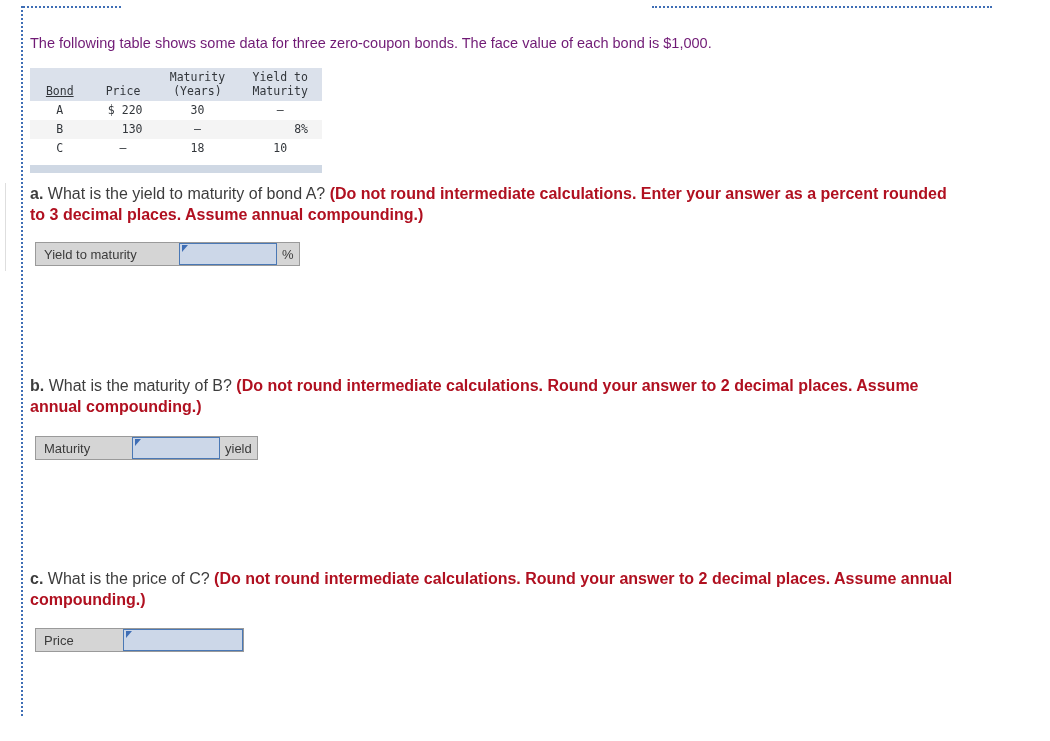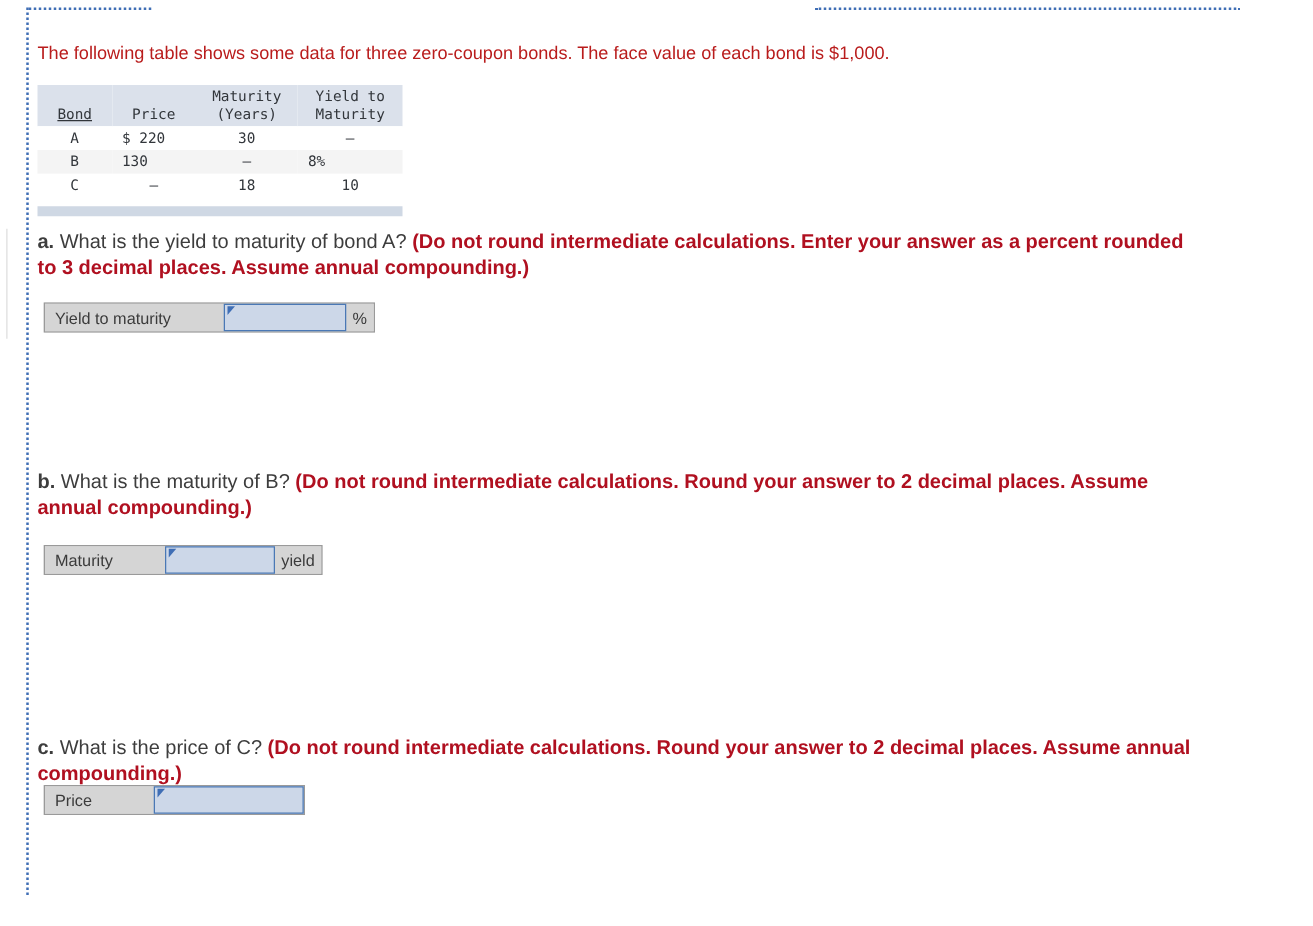--- a/index.html
+++ b/index.html
@@ -64,21 +64,21 @@
     top: 0;
     width: 1000px;
   }
 
   .intro {
     position: absolute;
     left: 0;
     top: 33px;
     font-size: 14.5px;
     line-height: 20px;
-    color: #b91c1c;
+    color: #701a75;
     white-space: nowrap;
   }
 
   
   .bond-table-wrap {
     position: absolute;
     left: 0;
     top: 68px;
     width: 292px;
   }
@@ -106,21 +106,21 @@
   table.bond-table tbody td {
     padding: 2px 8px;
     line-height: 15px;
     text-align: center;
     background: #ffffff;
   }
   table.bond-table tbody tr.stripe td {
     background: #f4f4f4;
   }
   table.bond-table tbody td.num {
-    text-align: left;
+    text-align: right;
     padding-right: 14px;
   }
   table.bond-table tbody td.numc {
     text-align: center;
   }
   .table-footbar {
     margin-top: 7px;
     height: 8px;
     background: #cfd8e4;
     width: 292px;
@@ -256,21 +256,21 @@
     <span class="qlabel">b.</span><span> What is the maturity of B? </span><span class="qred">(Do not round intermediate calculations. Round your answer to 2 decimal places. Assume annual compounding.)</span>
   </div>
   <div class="answer-row" style="top:436px;">
     <div class="ans-label" style="width:80px;">Maturity</div>
     <div class="ans-input" style="width:88px;" title="">
       <span class="caret-flag"></span>
     </div>
     <div class="ans-unit">yield</div>
   </div>
 
-  <div class="question" style="top:568px;margin-top:20px;">
+  <div class="question" style="top:568px;">
     <span class="qlabel">c.</span><span> What is the price of C? </span><span class="qred">(Do not round intermediate calculations. Round your answer to 2 decimal places. Assume annual compounding.)</span>
   </div>
   <div class="answer-row" style="top:628px;">
     <div class="ans-label" style="width:71px;">Price</div>
     <div class="ans-input" style="width:120px;" title="">
       <span class="caret-flag"></span>
     </div>
   </div>
 
 </div>

